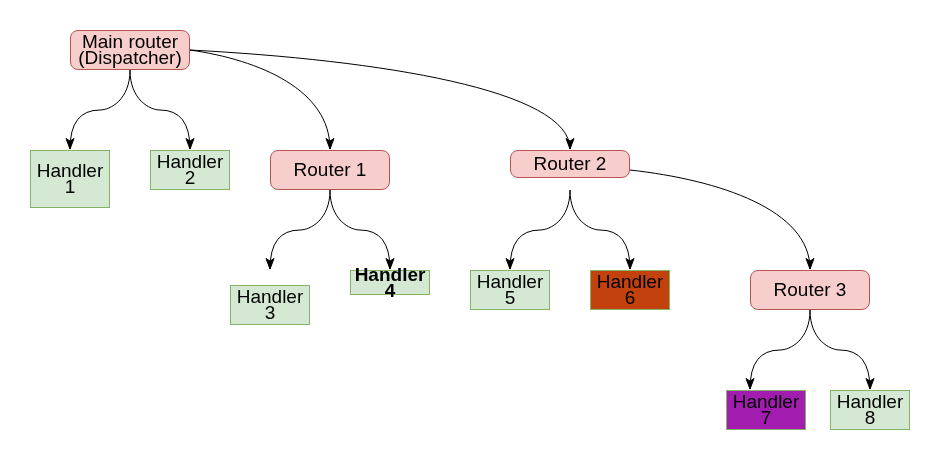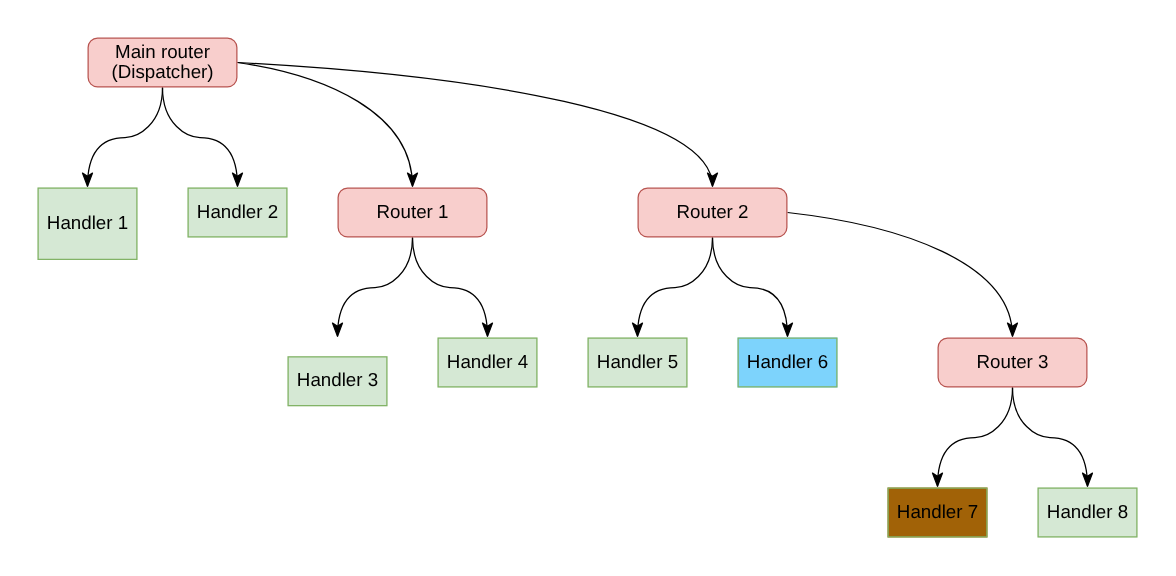--- a/index.html
+++ b/index.html
@@ -34,21 +34,21 @@
     width: 941px;
     height: 461px;
   }
   .node {
     position: absolute;
     box-sizing: border-box;
     display: flex;
     align-items: center;
     justify-content: center;
     text-align: center;
-    font-size: 15px;
+    font-size: 19px;
     line-height: 16px;
     color: #000000;
   }
   .node-label {
     white-space: pre-line;
   }
 </style>
 </head>
 <body>
 
@@ -78,38 +78,38 @@
       </div>
       <div class="node handler" style="left: 30px; top: 150px; width: 80px; height: 58px; background: rgb(213, 232, 212); border: 1px solid rgb(130, 179, 102); border-radius: 0px; color: rgb(0, 0, 0);">
         <span class="node-label">Handler 1</span>
       </div>
       <div class="node handler" style="left: 150px; top: 150px; width: 80px; height: 40px; background: rgb(213, 232, 212); border: 1px solid rgb(130, 179, 102); border-radius: 0px; color: rgb(0, 0, 0);">
         <span class="node-label">Handler 2</span>
       </div>
       <div class="node router" style="left: 270px; top: 150px; width: 120px; height: 40px; background: rgb(248, 206, 204); border: 1px solid rgb(184, 84, 80); border-radius: 8px; color: rgb(0, 0, 0);">
         <span class="node-label">Router 1</span>
       </div>
-      <div class="node router" style="left: 510px; top: 150px; width: 120px; height: 40px; background: rgb(248, 206, 204); border: 1px solid rgb(184, 84, 80); border-radius: 8px; color: rgb(0, 0, 0);">
+      <div class="node router" style="left: 510px; top: 150px; width: 120px; height: 28px; background: rgb(248, 206, 204); border: 1px solid rgb(184, 84, 80); border-radius: 8px; color: rgb(0, 0, 0);">
         <span class="node-label">Router 2</span>
       </div>
       <div class="node handler" style="left: 230px; top: 270px; width: 80px; height: 40px; background: rgb(213, 232, 212); border: 1px solid rgb(130, 179, 102); border-radius: 0px; color: rgb(0, 0, 0); margin-top: 15px;">
         <span class="node-label">Handler 3</span>
       </div>
-      <div class="node handler" style="left: 350px; top: 270px; width: 80px; height: 40px; background: rgb(213, 232, 212); border: 1px solid rgb(130, 179, 102); border-radius: 0px; color: rgb(0, 0, 0);">
+      <div class="node handler" style="left: 350px; top: 270px; width: 80px; height: 25px; background: rgb(213, 232, 212); border: 1px solid rgb(130, 179, 102); border-radius: 0px; color: rgb(0, 0, 0); font-weight: bold;">
         <span class="node-label">Handler 4</span>
       </div>
       <div class="node handler" style="left: 470px; top: 270px; width: 80px; height: 40px; background: rgb(213, 232, 212); border: 1px solid rgb(130, 179, 102); border-radius: 0px; color: rgb(0, 0, 0);">
         <span class="node-label">Handler 5</span>
       </div>
-      <div class="node handler" style="left: 590px; top: 270px; width: 80px; height: 40px; background: #7dd3fc; border: 1px solid rgb(130, 179, 102); border-radius: 0px; color: rgb(0, 0, 0);">
+      <div class="node handler" style="left: 590px; top: 270px; width: 80px; height: 40px; background: #c2410c; border: 1px solid rgb(130, 179, 102); border-radius: 0px; color: rgb(0, 0, 0);">
         <span class="node-label">Handler 6</span>
       </div>
       <div class="node router" style="left: 750px; top: 270px; width: 120px; height: 40px; background: rgb(248, 206, 204); border: 1px solid rgb(184, 84, 80); border-radius: 8px; color: rgb(0, 0, 0);">
         <span class="node-label">Router 3</span>
       </div>
-      <div class="node handler" style="left: 710px; top: 390px; width: 80px; height: 40px; background: #a16207; border: 1px solid rgb(130, 179, 102); border-radius: 0px; color: rgb(0, 0, 0);">
+      <div class="node handler" style="left: 726px; top: 390px; width: 80px; height: 40px; background: #a21caf; border: 1px solid rgb(130, 179, 102); border-radius: 0px; color: rgb(0, 0, 0);">
         <span class="node-label">Handler 7</span>
       </div>
       <div class="node handler" style="left: 830px; top: 390px; width: 80px; height: 40px; background: rgb(213, 232, 212); border: 1px solid rgb(130, 179, 102); border-radius: 0px; color: rgb(0, 0, 0);">
         <span class="node-label">Handler 8</span>
       </div>
     </div>
 </div>
 
 </body></html>

